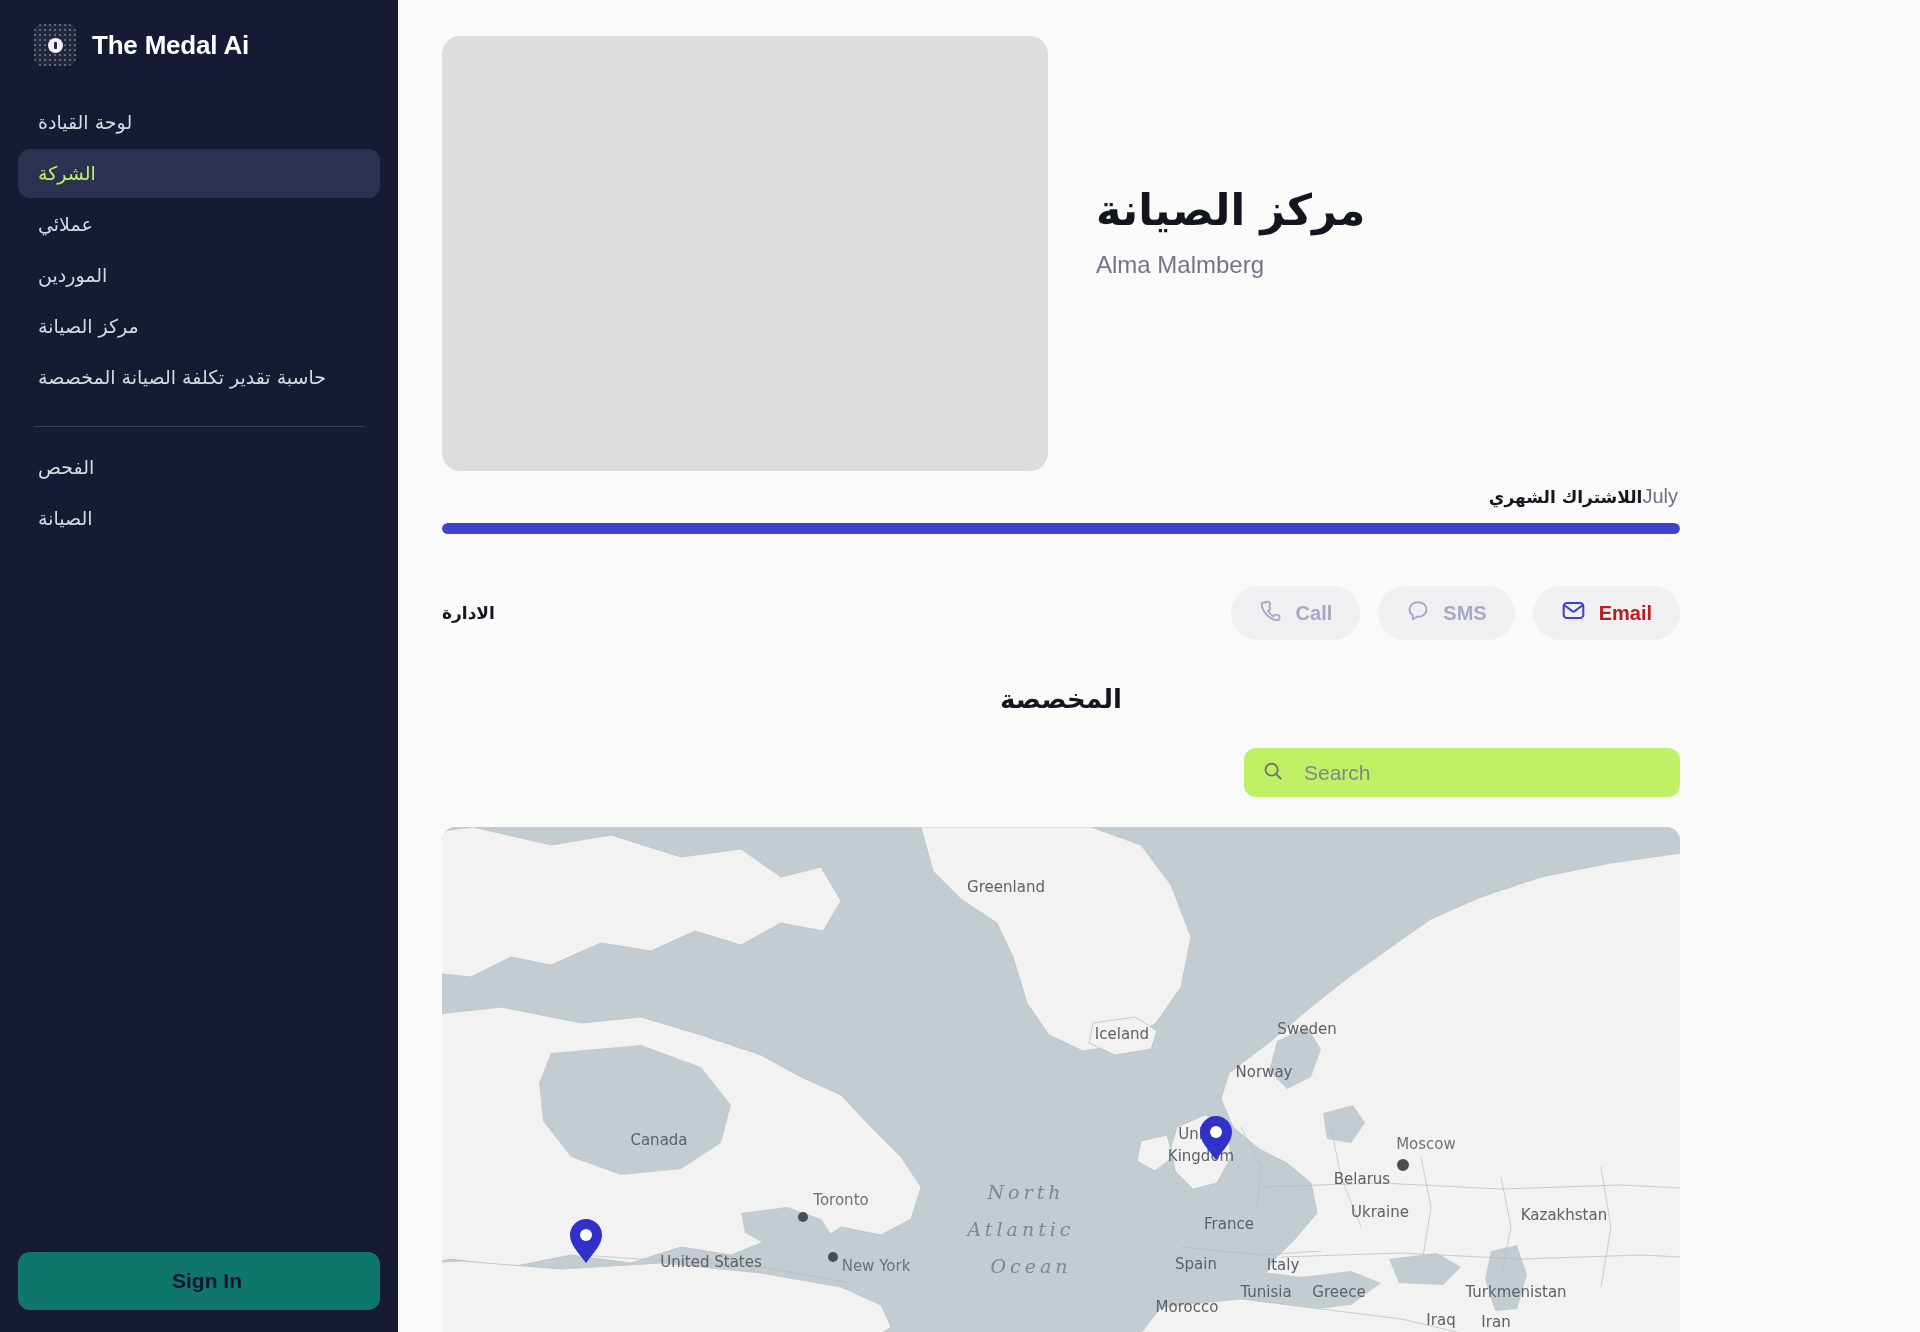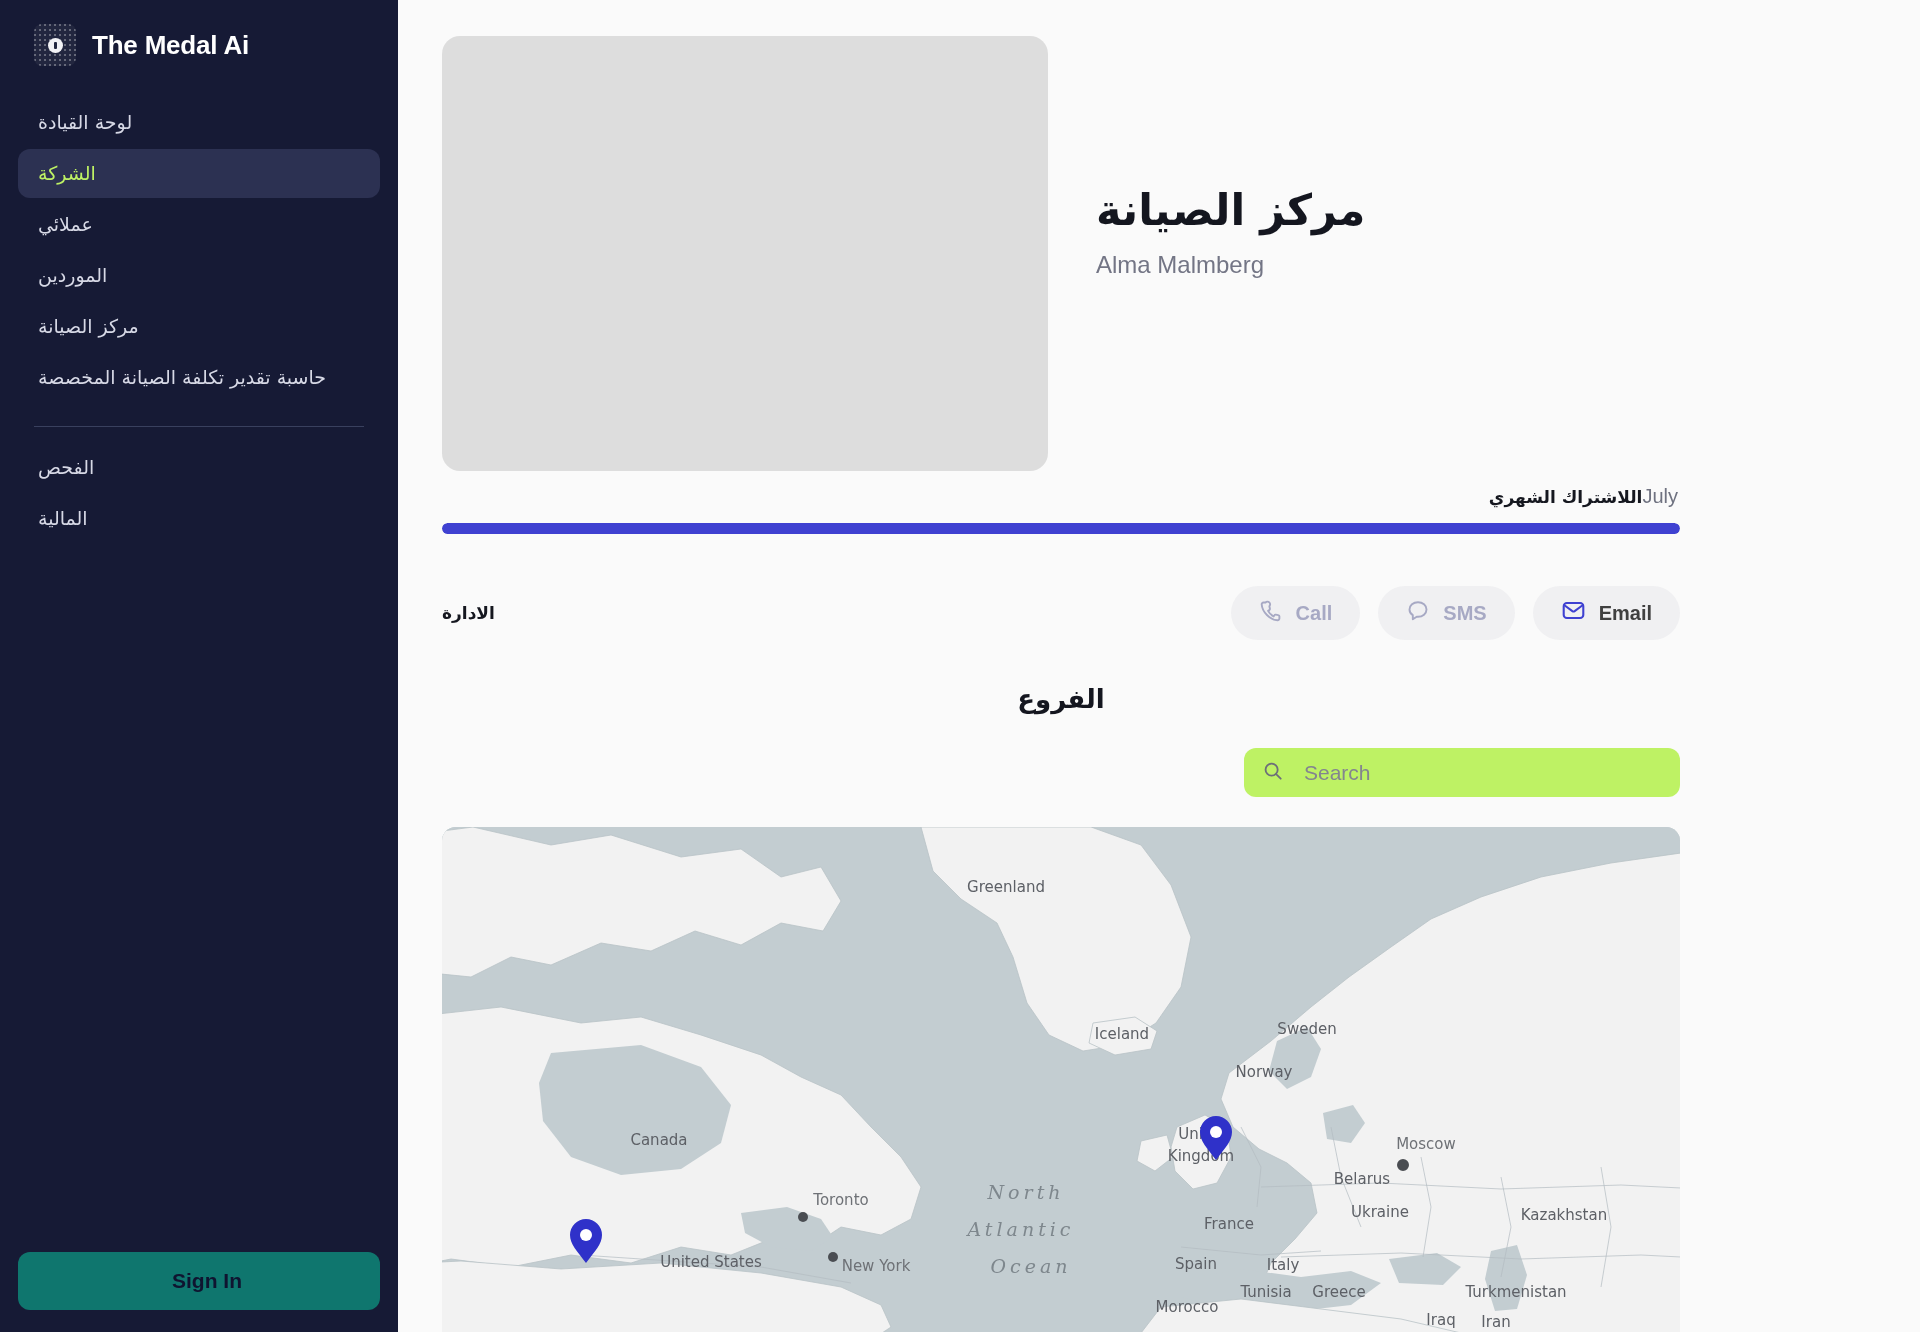--- a/index.html
+++ b/index.html
@@ -223,21 +223,21 @@
     border-radius: 99px;
     background: #f0f0f2;
     border: none;
     cursor: pointer;
     font-size: 20px;
     font-weight: 700;
     font-family: "Liberation Sans", sans-serif;
   }
   .pill.muted { color: #a7a9c4; }
   .pill.muted svg { stroke: #a7a9c4; }
-  .pill.active { color: #404040; }
+  .pill.active { color: #b91c1c; }
   .pill.active svg { stroke: #3f41d1; }
 
   
   .branches-title {
     margin-top: 44px;
     text-align: center;
     direction: rtl;
     font-size: 26px;
     font-weight: 700;
     color: #14161f;
@@ -320,21 +320,21 @@
       <div class="nav-item">لوحة القيادة</div>
       <div class="nav-item active">الشركة</div>
       <div class="nav-item">عملائي</div>
       <div class="nav-item">الموردين</div>
       <div class="nav-item">مركز الصيانة</div>
       <div class="nav-item">حاسبة تقدير تكلفة الصيانة المخصصة</div>
 
       <div class="nav-divider"></div>
 
       <div class="nav-item">الفحص</div>
-      <div class="nav-item">المالية</div>
+      <div class="nav-item">الصيانة</div>
     </nav>
 
     <div class="signin-wrap">
       <button class="signin-btn">Sign In</button>
     </div>
   </aside>
 
   <main class="main">
 
     <section class="hero">
@@ -383,21 +383,21 @@
               <rect x="2.6" y="4.8" width="18.8" height="14.4" rx="3"></rect>
               <path d="M3.6 7.2l7.3 5.4a2 2 0 0 0 2.2 0l7.3-5.4"></path>
             </svg>
           </span>
           <span>Email</span>
         </button>
 
       </div>
     </section>
 
-    <h2 class="branches-title">الفروع</h2>
+    <h2 class="branches-title">المخصصة</h2>
 
     <div class="search-row">
       <div class="search-box">
         <span>
           <svg width="22" height="22" viewBox="0 0 24 24" fill="none" stroke="#6d6f79" stroke-width="2" stroke-linecap="round">
             <circle cx="10.5" cy="10.5" r="6.6"></circle>
             <path d="M15.4 15.4L20.4 20.4"></path>
           </svg>
         </span>
         <input type="text" placeholder="Search" style="">

